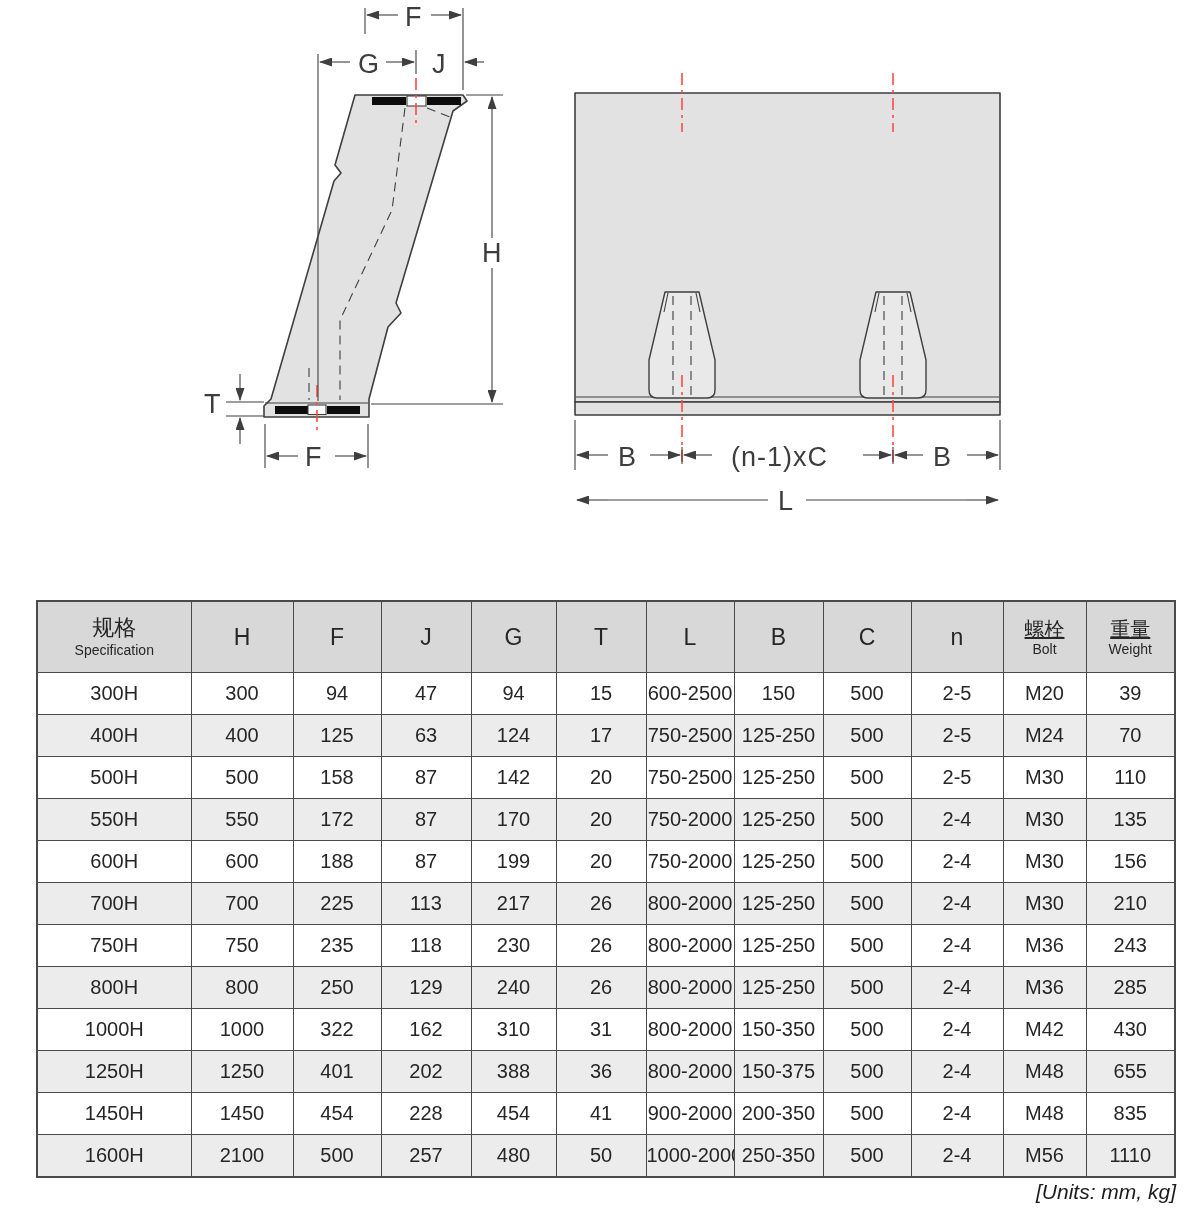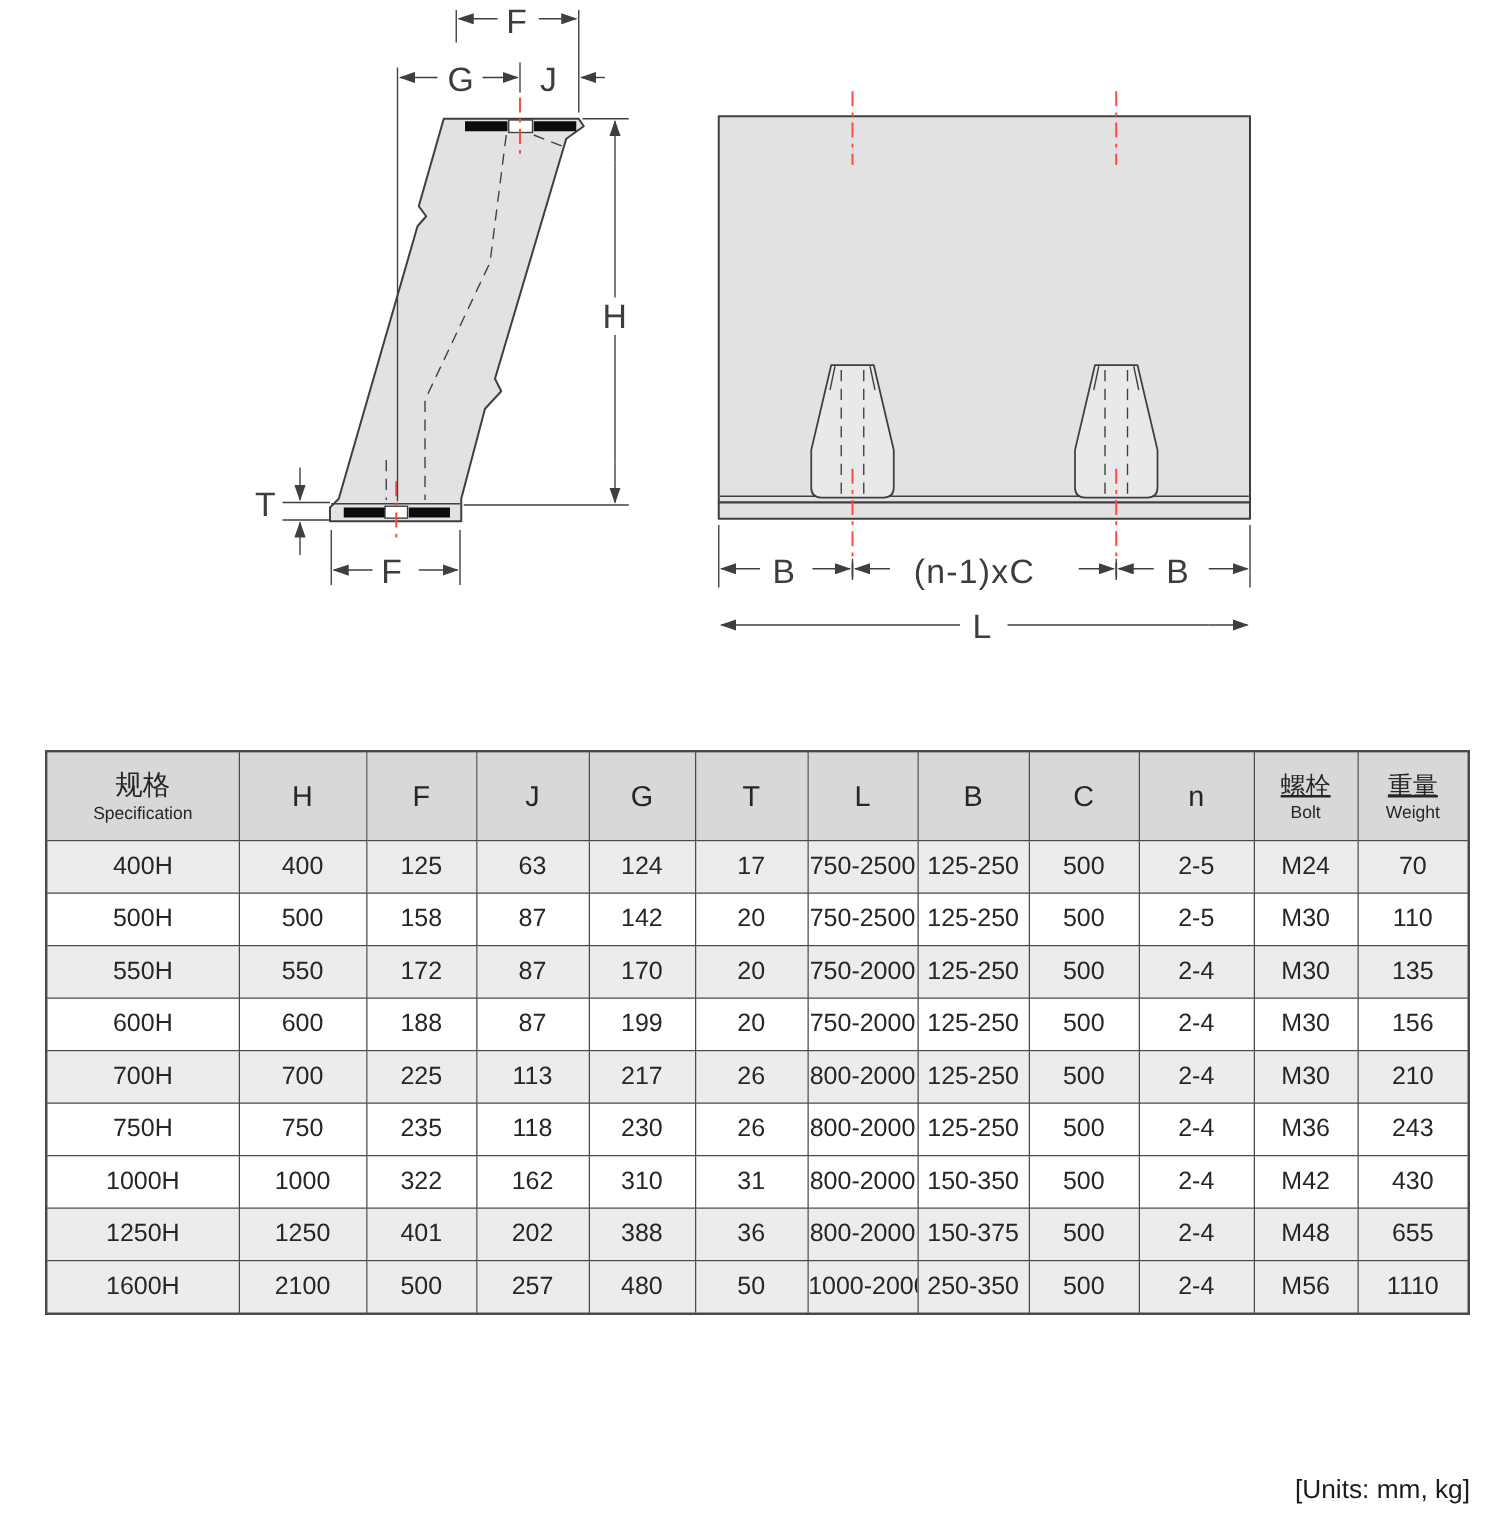--- a/index.html
+++ b/index.html
@@ -22,21 +22,21 @@
     width:1138px;border:2px solid #4a4a4a;}
   #spec-table th,#spec-table td{border:1px solid #4a4a4a;text-align:center;vertical-align:middle;
     padding:0;font-weight:normal;color:#262626;overflow:hidden;white-space:nowrap;}
   #spec-table thead th{background:#d8d8d8;height:70px;font-size:23px;}
   #spec-table tbody td{height:41px;font-size:20px;background:#ffffff;}
   #spec-table tbody tr.alt td{background:#ececec;}
   .hdr-zh{display:block;font-size:22px;line-height:1.2;}
   .hdr-en{display:block;font-size:14px;line-height:1.2;}
   .hdr-sm{font-size:20px;text-decoration:underline;}
 
-  #units-note{position:absolute;right:24px;top:1180px;font-size:21px;color:#1c1c1c;}
+  #units-note{position:absolute;right:24px;top:1180px;font-size:21px;color:#1c1c1c;font-style:italic;}
 </style>
 </head>
 <body>
 
 <div class="stage">
 
   <svg id="drawing" width="1200" height="560" viewBox="0 0 1200 560">
     <defs>
       <marker id="ah" markerWidth="13" markerHeight="9" refX="12" refY="4.5" orient="auto" markerUnits="userSpaceOnUse">
         <path d="M0,0 L13,4.5 L0,9 z" fill="#3f3f3f"></path>
@@ -197,20 +197,34 @@
           <span class="hdr-zh hdr-sm">螺栓</span>
           <span class="hdr-en">Bolt</span>
         </th>
         <th>
           <span class="hdr-zh hdr-sm">重量</span>
           <span class="hdr-en">Weight</span>
         </th>
       </tr>
     </thead>
     <tbody>
+        <tr>
+          <td>300H</td>
+          <td>300</td>
+          <td>94</td>
+          <td>47</td>
+          <td>94</td>
+          <td>15</td>
+          <td>600-2500</td>
+          <td>150</td>
+          <td>500</td>
+          <td>2-5</td>
+          <td>M20</td>
+          <td>39</td>
+        </tr>
         <tr class="alt">
           <td>400H</td>
           <td>400</td>
           <td>125</td>
           <td>63</td>
           <td>124</td>
           <td>17</td>
           <td>750-2500</td>
           <td>125-250</td>
           <td>500</td>
@@ -281,20 +295,34 @@
           <td>118</td>
           <td>230</td>
           <td>26</td>
           <td>800-2000</td>
           <td>125-250</td>
           <td>500</td>
           <td>2-4</td>
           <td>M36</td>
           <td>243</td>
         </tr>
+        <tr class="alt">
+          <td>800H</td>
+          <td>800</td>
+          <td>250</td>
+          <td>129</td>
+          <td>240</td>
+          <td>26</td>
+          <td>800-2000</td>
+          <td>125-250</td>
+          <td>500</td>
+          <td>2-4</td>
+          <td>M36</td>
+          <td>285</td>
+        </tr>
         <tr>
           <td>1000H</td>
           <td>1000</td>
           <td>322</td>
           <td>162</td>
           <td>310</td>
           <td>31</td>
           <td>800-2000</td>
           <td>150-350</td>
           <td>500</td>
@@ -309,20 +337,34 @@
           <td>202</td>
           <td>388</td>
           <td>36</td>
           <td>800-2000</td>
           <td>150-375</td>
           <td>500</td>
           <td>2-4</td>
           <td>M48</td>
           <td>655</td>
         </tr>
+        <tr>
+          <td>1450H</td>
+          <td>1450</td>
+          <td>454</td>
+          <td>228</td>
+          <td>454</td>
+          <td>41</td>
+          <td>900-2000</td>
+          <td>200-350</td>
+          <td>500</td>
+          <td>2-4</td>
+          <td>M48</td>
+          <td>835</td>
+        </tr>
         <tr class="alt">
           <td>1600H</td>
           <td>2100</td>
           <td>500</td>
           <td>257</td>
           <td>480</td>
           <td>50</td>
           <td>1000-2000</td>
           <td>250-350</td>
           <td>500</td>

